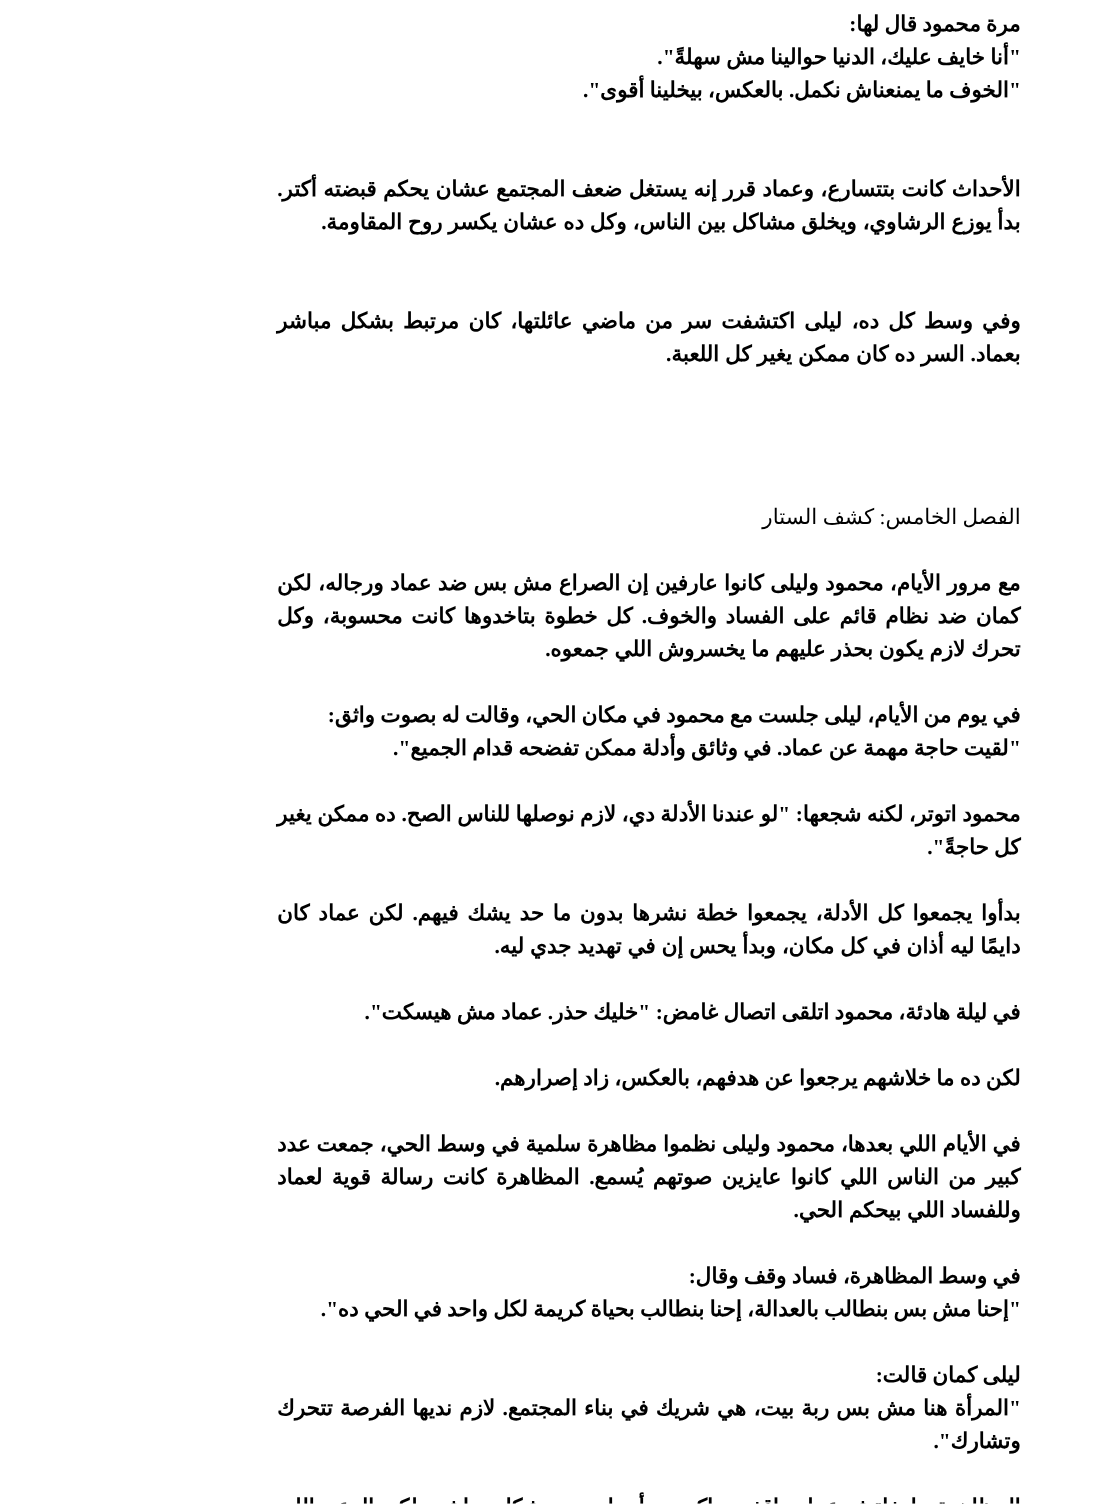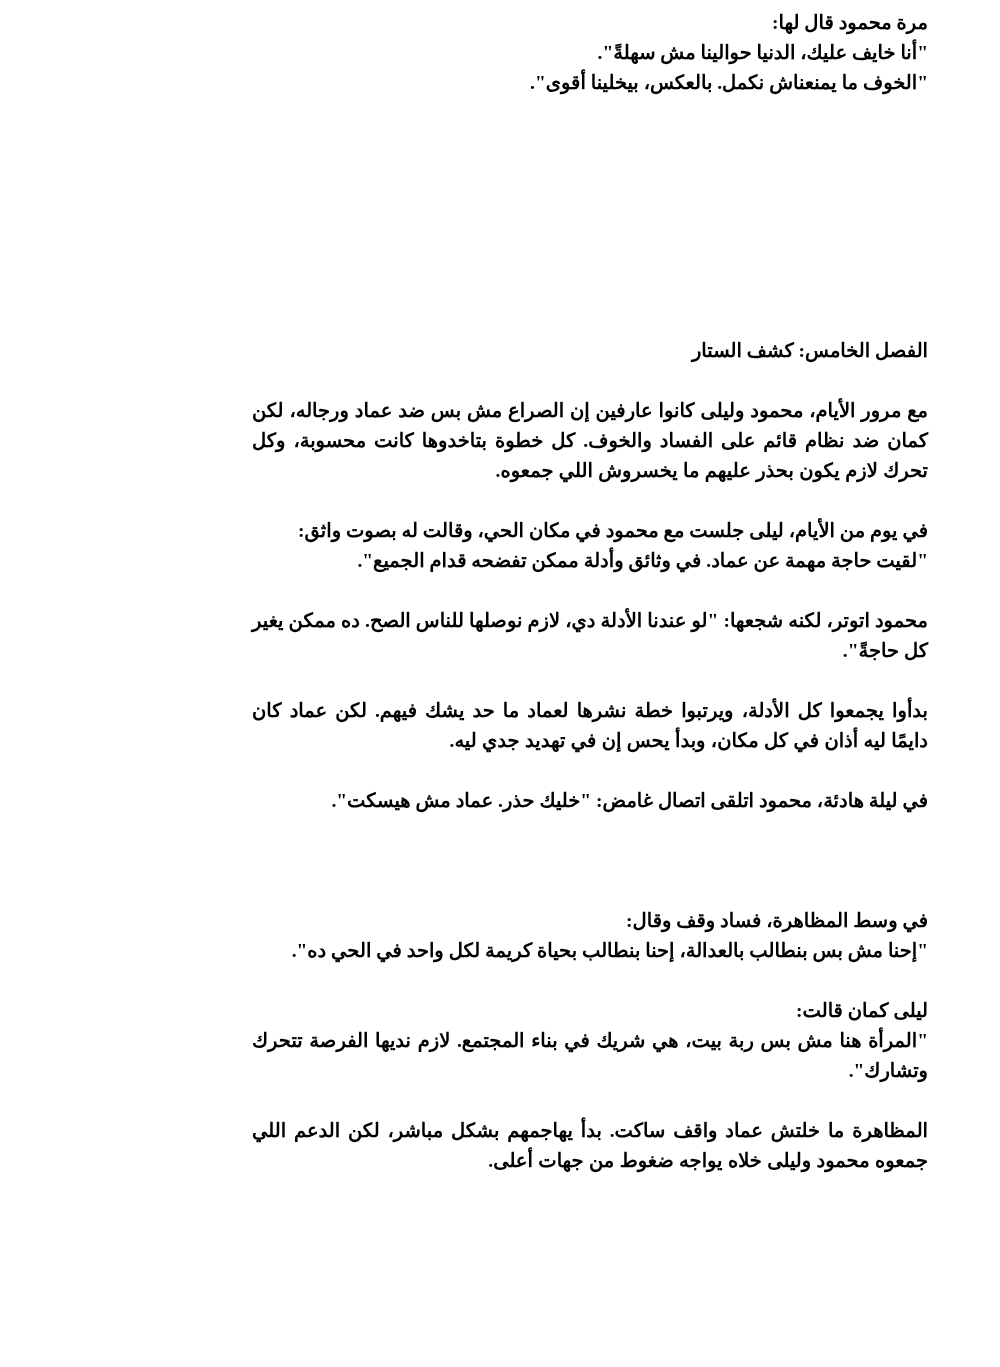--- a/index.html
+++ b/index.html
@@ -39,21 +39,21 @@
     word-spacing: 0.5px;
   }
   .block.justified {
     text-align: justify;
     text-align-last: right;
   }
   .spacer-sm { height: 30px; }
   .spacer-md { height: 60px; }
   .spacer-xl { height: 118px; }
   .heading {
-    font-weight: bold;
+    font-weight: normal;
     font-size: 19.5px;
     line-height: 30px;
     margin: 0;
     text-align: right;
     direction: rtl;
     unicode-bidi: isolate;
   }
   .quote-line {
     font-weight: bold;
     font-size: 19.5px;
@@ -68,57 +68,61 @@
 
 <div class="page">
   <div class="content">
 
     <p class="quote-line right">مرة محمود قال لها:</p>
     <p class="quote-line right">"أنا خايف عليك، الدنيا حوالينا مش سهلةً".</p>
     <p class="quote-line right">"الخوف ما يمنعناش نكمل. بالعكس، بيخلينا أقوى".</p>
 
     <div class="spacer-md"></div>
 
+    <p class="block justified">الأحداث كانت بتتسارع، وعماد قرر إنه يستغل ضعف المجتمع عشان يحكم قبضته أكتر. بدأ يوزع الرشاوي، ويخلق مشاكل بين الناس، وكل ده عشان يكسر روح المقاومة.</p>
 
     <div class="spacer-sm"></div>
 
 
     <div class="spacer-sm"></div>
 
+    <p class="block justified">وفي وسط كل ده، ليلى اكتشفت سر من ماضي عائلتها، كان مرتبط بشكل مباشر بعماد. السر ده كان ممكن يغير كل اللعبة.</p>
 
     <div class="spacer-xl"></div>
 
     <p class="heading">الفصل الخامس: كشف الستار</p>
 
     <div class="spacer-sm"></div>
 
     <p class="block justified">مع مرور الأيام، محمود وليلى كانوا عارفين إن الصراع مش بس ضد عماد ورجاله، لكن كمان ضد نظام قائم على الفساد والخوف. كل خطوة بتاخدوها كانت محسوبة، وكل تحرك لازم يكون بحذر عليهم ما يخسروش اللي جمعوه.</p>
 
     <div class="spacer-sm"></div>
 
     <p class="quote-line centered">في يوم من الأيام، ليلى جلست مع محمود في مكان الحي، وقالت له بصوت واثق:</p>
     <p class="quote-line centered">"لقيت حاجة مهمة عن عماد. في وثائق وأدلة ممكن تفضحه قدام الجميع".</p>
 
     <div class="spacer-sm"></div>
 
     <p class="quote-line centered">محمود اتوتر، لكنه شجعها: "لو عندنا الأدلة دي، لازم نوصلها للناس الصح. ده ممكن يغير كل حاجةً".</p>
 
     <div class="spacer-sm"></div>
 
-    <p class="block justified">بدأوا يجمعوا كل الأدلة، ويرتبوا خطة نشرها لعماد ما حد يشك فيهم. لكن عماد كان دايمًا ليه أذان في كل مكان، وبدأ يحس إن في تهديد جدي ليه.</p>
+    <p class="block justified">بدأوا يجمعوا كل الأدلة، يجمعوا خطة نشرها بدون ما حد يشك فيهم. لكن عماد كان دايمًا ليه أذان في كل مكان، وبدأ يحس إن في تهديد جدي ليه.</p>
 
     <div class="spacer-sm"></div>
 
     <p class="quote-line centered">في ليلة هادئة، محمود اتلقى اتصال غامض: "خليك حذر. عماد مش هيسكت".</p>
 
     <div class="spacer-sm"></div>
 
+    <p class="quote-line centered">لكن ده ما خلاشهم يرجعوا عن هدفهم، بالعكس، زاد إصرارهم.</p>
 
     <div class="spacer-sm"></div>
 
+    <p class="block justified">في الأيام اللي بعدها، محمود وليلى نظموا مظاهرة سلمية في وسط الحي، جمعت عدد كبير من الناس اللي كانوا عايزين صوتهم يُسمع. المظاهرة كانت رسالة قوية لعماد وللفساد اللي بيحكم الحي.</p>
 
     <div class="spacer-sm"></div>
 
     <p class="quote-line centered">في وسط المظاهرة، فساد وقف وقال:</p>
     <p class="quote-line centered">"إحنا مش بس بنطالب بالعدالة، إحنا بنطالب بحياة كريمة لكل واحد في الحي ده".</p>
 
     <div class="spacer-sm"></div>
 
     <p class="quote-line right">ليلى كمان قالت:</p>
     <p class="quote-line centered">"المرأة هنا مش بس ربة بيت، هي شريك في بناء المجتمع. لازم نديها الفرصة تتحرك وتشارك".</p>

